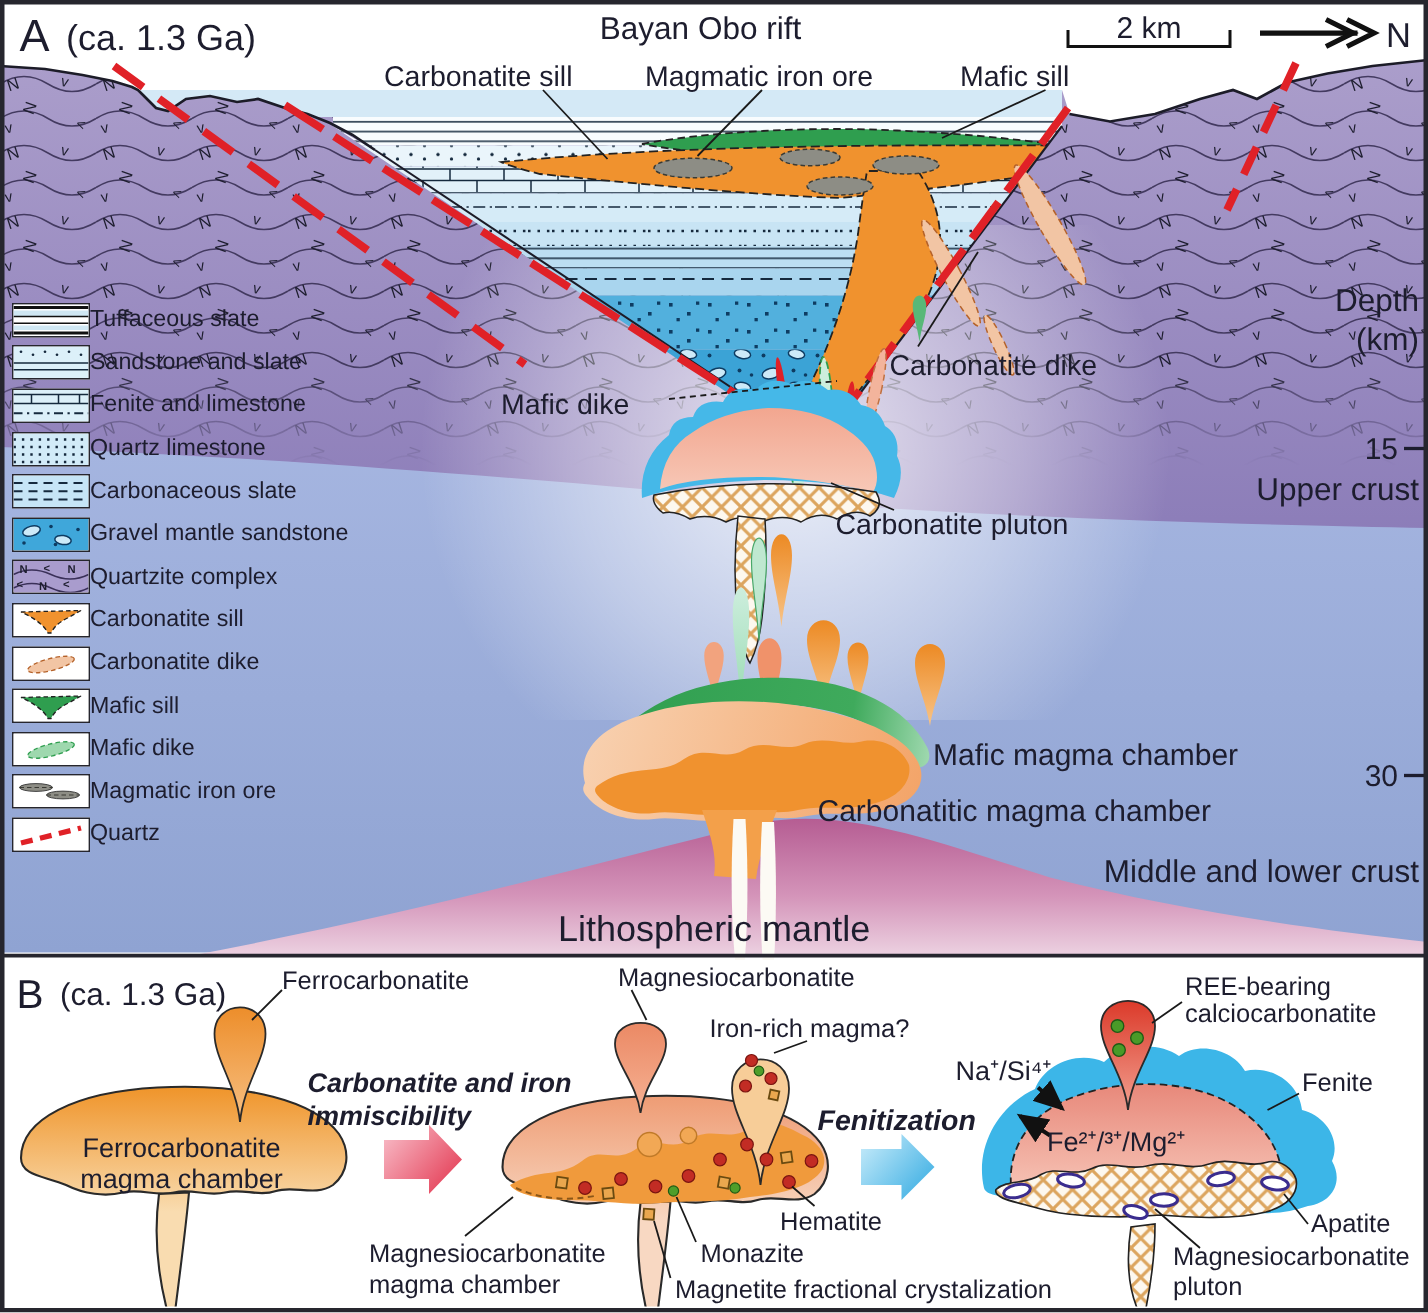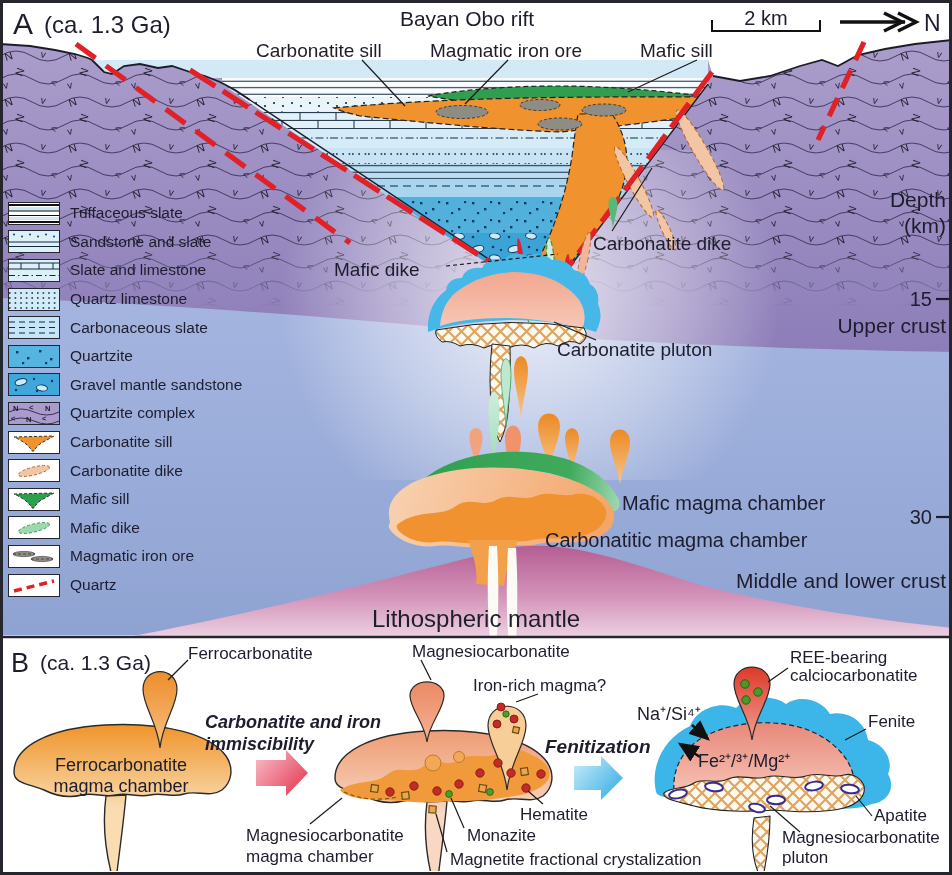--- a/index.html
+++ b/index.html
@@ -2,21 +2,21 @@
 <html style="--text_dark: #1d1d2e; --fault_red: #e02127; --carbonatite_orange: #f0922e; --carbonatite_dike_tan: #f2c5a4; --mafic_green: #2f9e4f; --mafic_dike_light: #9ed8ae; --iron_ore_gray: #8d8d85; --fenite_blue: #3cb6e8; --pluton_rim_blue: #45b8e8; --mantle_pink: #b55c92; --upper_crust_purple: #9d8ec4; --mid_crust_blue: #9cafdb; --hematite_red: #c22c24; --monazite_green: #4f9e2a; --apatite_purple: #3a2c8e; --arrow_red: #e2304a; --arrow_blue: #2fa9e1;"><head>
 <meta charset="utf-8">
 <style>
   html,body{margin:0;padding:0;background:#ffffff;}
   body{width:952px;height:875px;position:relative;font-family:"Liberation Sans",sans-serif;}
   #stage{position:absolute;left:0;top:0;width:952px;height:875px;}
   svg text{fill:var(--text_dark,#1d1d2e);}
   .ann{font-size:19px;}
   .big{font-size:21px;}
   #legend{position:absolute;left:8px;top:199px;display:flex;flex-direction:column;}
-  .lrow{height:28.6px;display:flex;align-items:center;gap:10px;}
+  .lrow{height:28.6px;display:flex;align-items:center;gap:0;}
   .lrow svg{flex:0 0 auto;display:block;border:1.6px solid #26262e;background:#fff;}
   .lrow span{font-size:15.5px;color:var(--text_dark,#1d1d2e);white-space:nowrap;}
 </style>
 </head>
 <body>
 
 <svg id="stage" viewBox="0 0 952 875">
   <defs>
     <marker id="ah" markerWidth="9" markerHeight="8" refX="7" refY="3.5" orient="auto">
       <path d="M0,0 L8,3.5 L0,7 Z" fill="#111"></path>
@@ -454,49 +454,35 @@
     </svg>
       <span>Sandstone and slate</span>
   </div>
   <div class="lrow">
     <svg width="50" height="21" viewBox="0 0 50 21">
       <rect width="50" height="21" fill="#dcf0f9"></rect>
       <path d="M0,3 H50 M0,9 H50" stroke="#15293d" stroke-width="1"></path>
       <path d="M12,3 V9 M30,3 V9 M44,3 V9" stroke="#15293d" stroke-width="1"></path>
       <path d="M0,15.5 H50" stroke="#15293d" stroke-width="1.2" stroke-dasharray="6 3 1.5 3"></path>
     </svg>
-      <span>Slate and limestone</span>
+      <span>Fenite and limestone</span>
   </div>
   <div class="lrow">
     <svg width="50" height="21" viewBox="0 0 50 21">
       <rect width="50" height="21" fill="#d2ebf8"></rect>
       <path d="M0,4 H50 M0,9 H50 M0,14 H50 M0,19 H50" stroke="#15293d" stroke-width="1.6" stroke-dasharray="1.6 4"></path>
     </svg>
       <span>Quartz limestone</span>
   </div>
   <div class="lrow">
     <svg width="50" height="21" viewBox="0 0 50 21">
       <rect width="50" height="21" fill="#c6e5f6"></rect>
       <path d="M0,5 H50 M0,10.5 H50 M0,16 H50" stroke="#15293d" stroke-width="1.2" stroke-dasharray="6 4"></path>
     </svg>
       <span>Carbonaceous slate</span>
-  </div>
-  <div class="lrow">
-    <svg width="50" height="21" viewBox="0 0 50 21">
-      <rect width="50" height="21" fill="#56b4e1"></rect>
-      <g fill="#0e3c62">
-          <rect x="7" y="5" width="2.4" height="2.4"></rect>
-          <rect x="18" y="11" width="2.4" height="2.4"></rect>
-          <rect x="30" y="4" width="2.4" height="2.4"></rect>
-          <rect x="41" y="12" width="2.4" height="2.4"></rect>
-          <rect x="13" y="16" width="2.2" height="2.2"></rect>
-          <rect x="36" y="16" width="2.2" height="2.2"></rect>
-        </g>
-    </svg>
-      <span>Quartzite</span>
   </div>
   <div class="lrow">
     <svg width="50" height="21" viewBox="0 0 50 21">
       <rect width="50" height="21" fill="#3fa7da"></rect>
       <ellipse cx="12" cy="8" rx="6" ry="3.2" fill="#cdeaf8" stroke="#0e3c62" transform="rotate(-15 12 8)"></ellipse>
       <ellipse cx="33" cy="14" rx="5.5" ry="3" fill="#cdeaf8" stroke="#0e3c62" transform="rotate(8 33 14)"></ellipse>
       <g fill="#0e3c62">
           <circle cx="25" cy="5" r="1.2"></circle>
           <circle cx="43" cy="7" r="1.2"></circle>
           <circle cx="7" cy="16" r="1.2"></circle>

